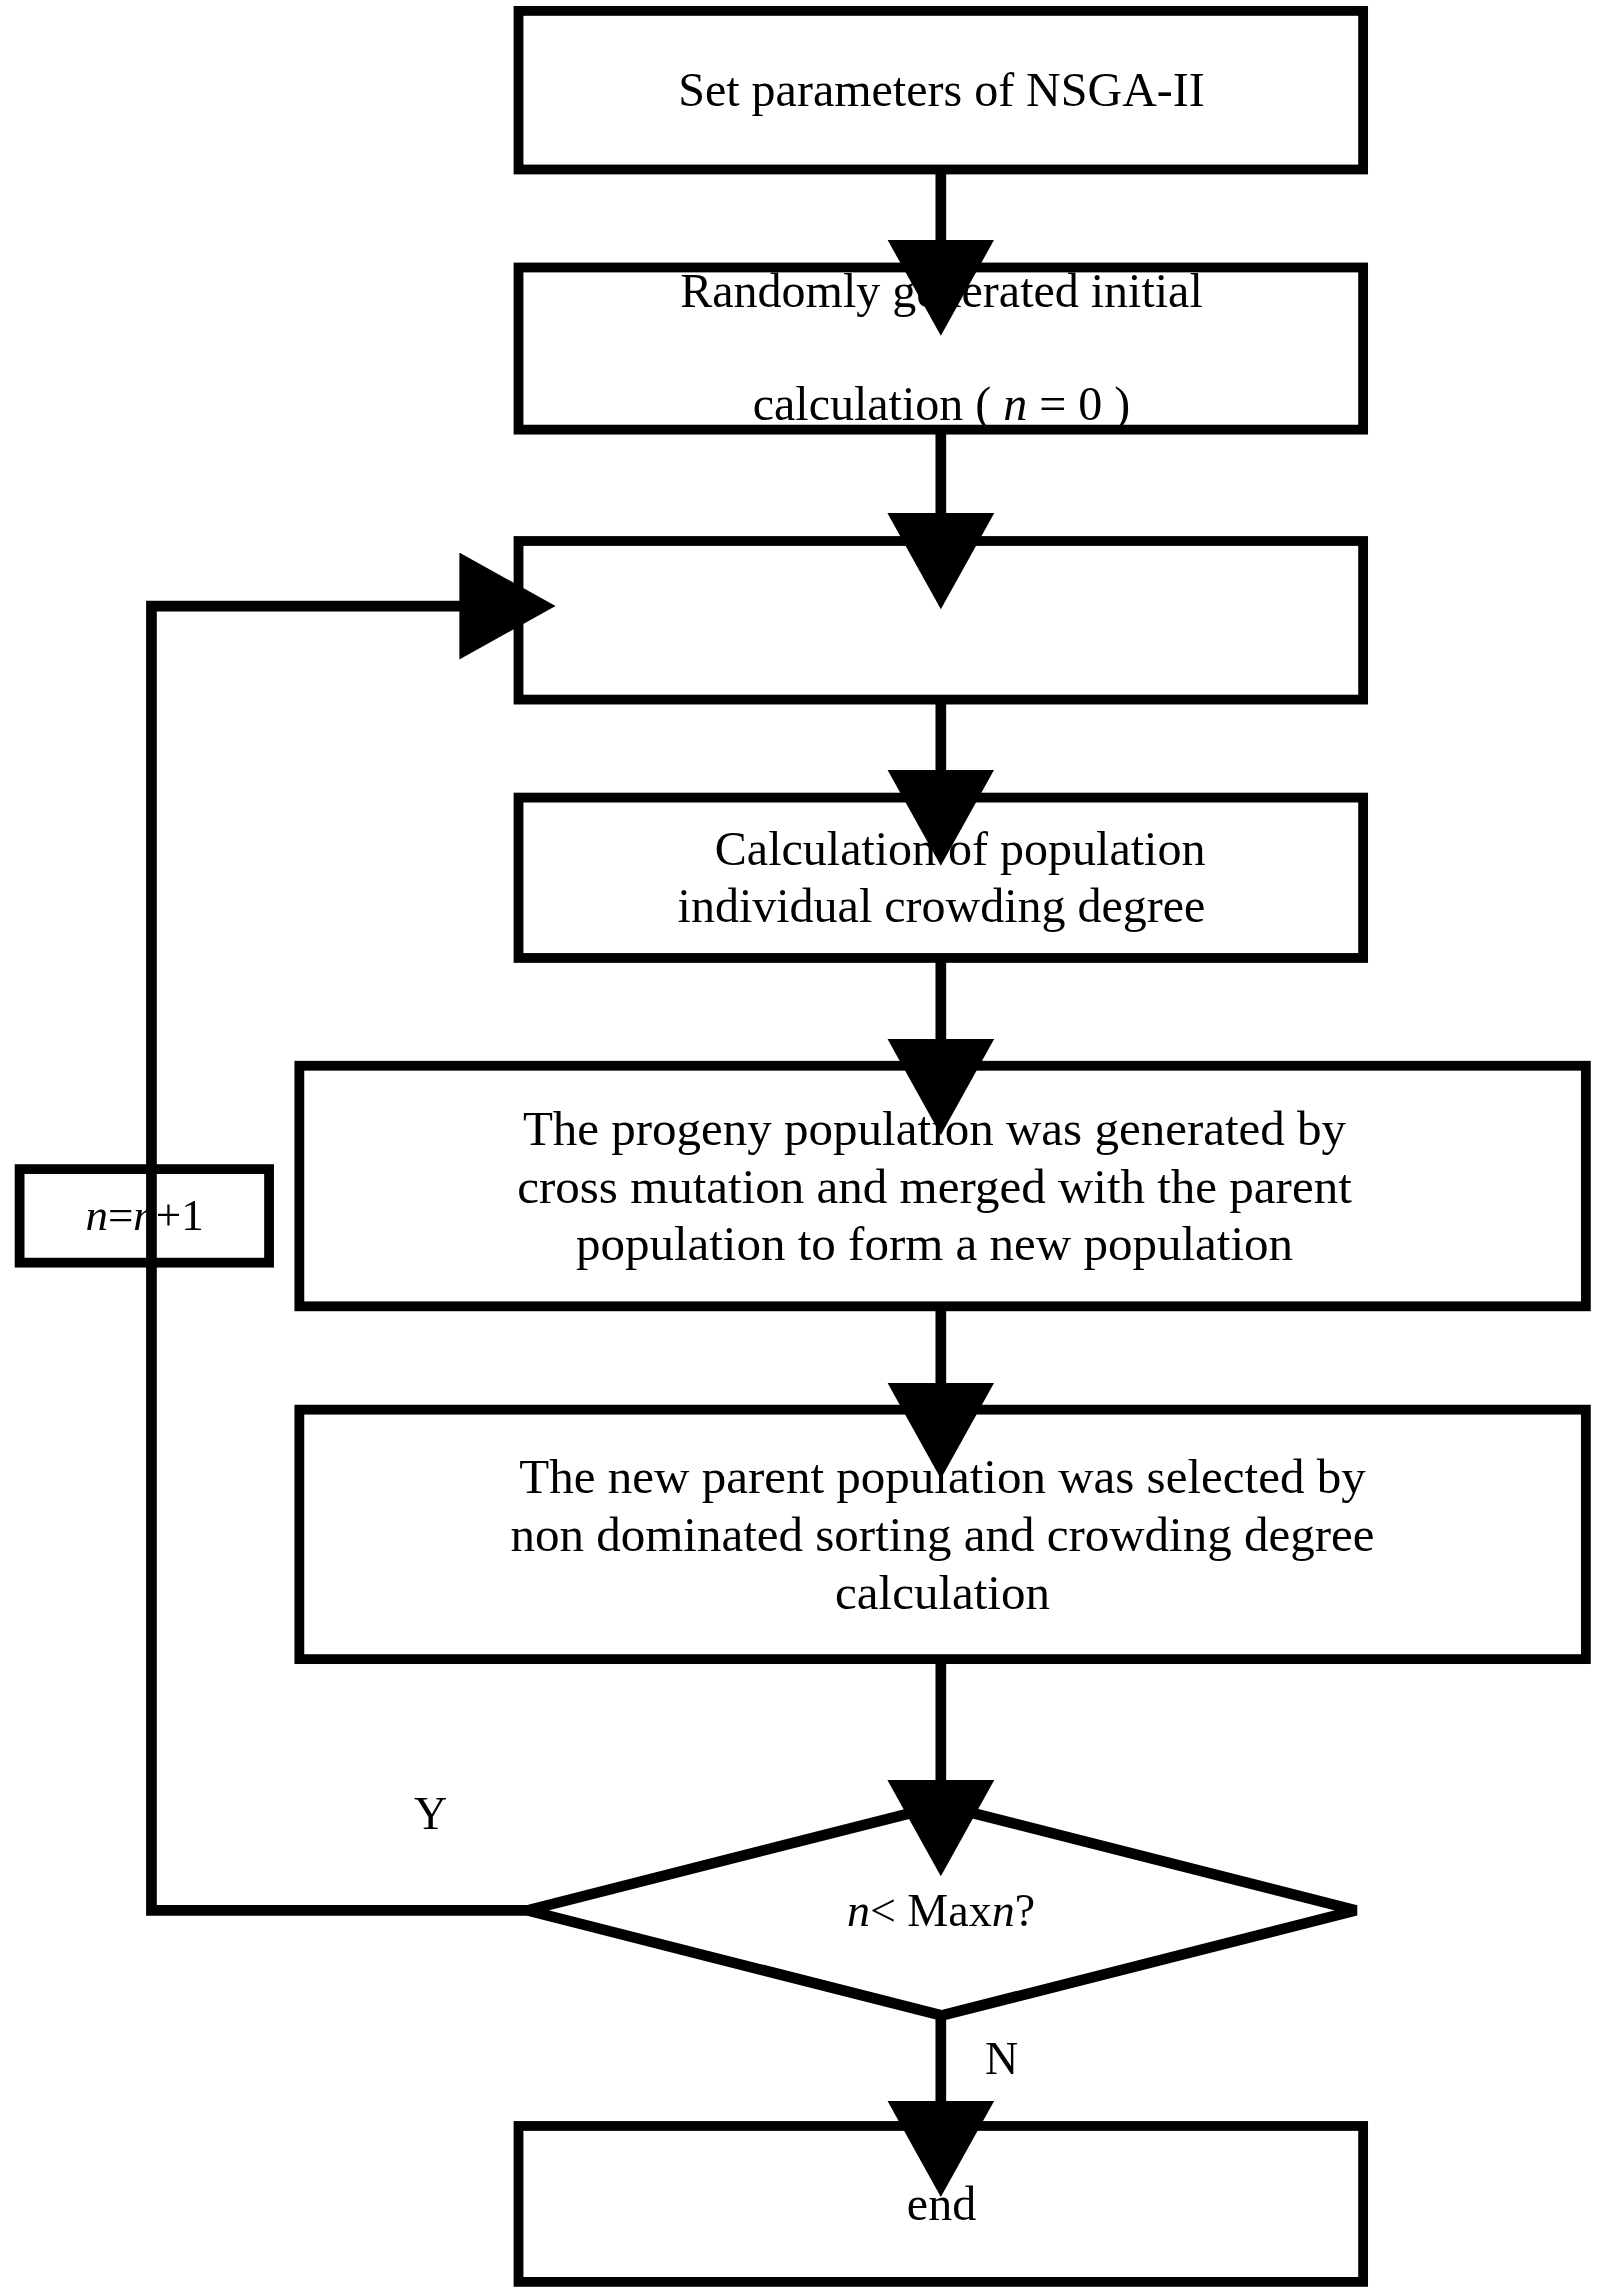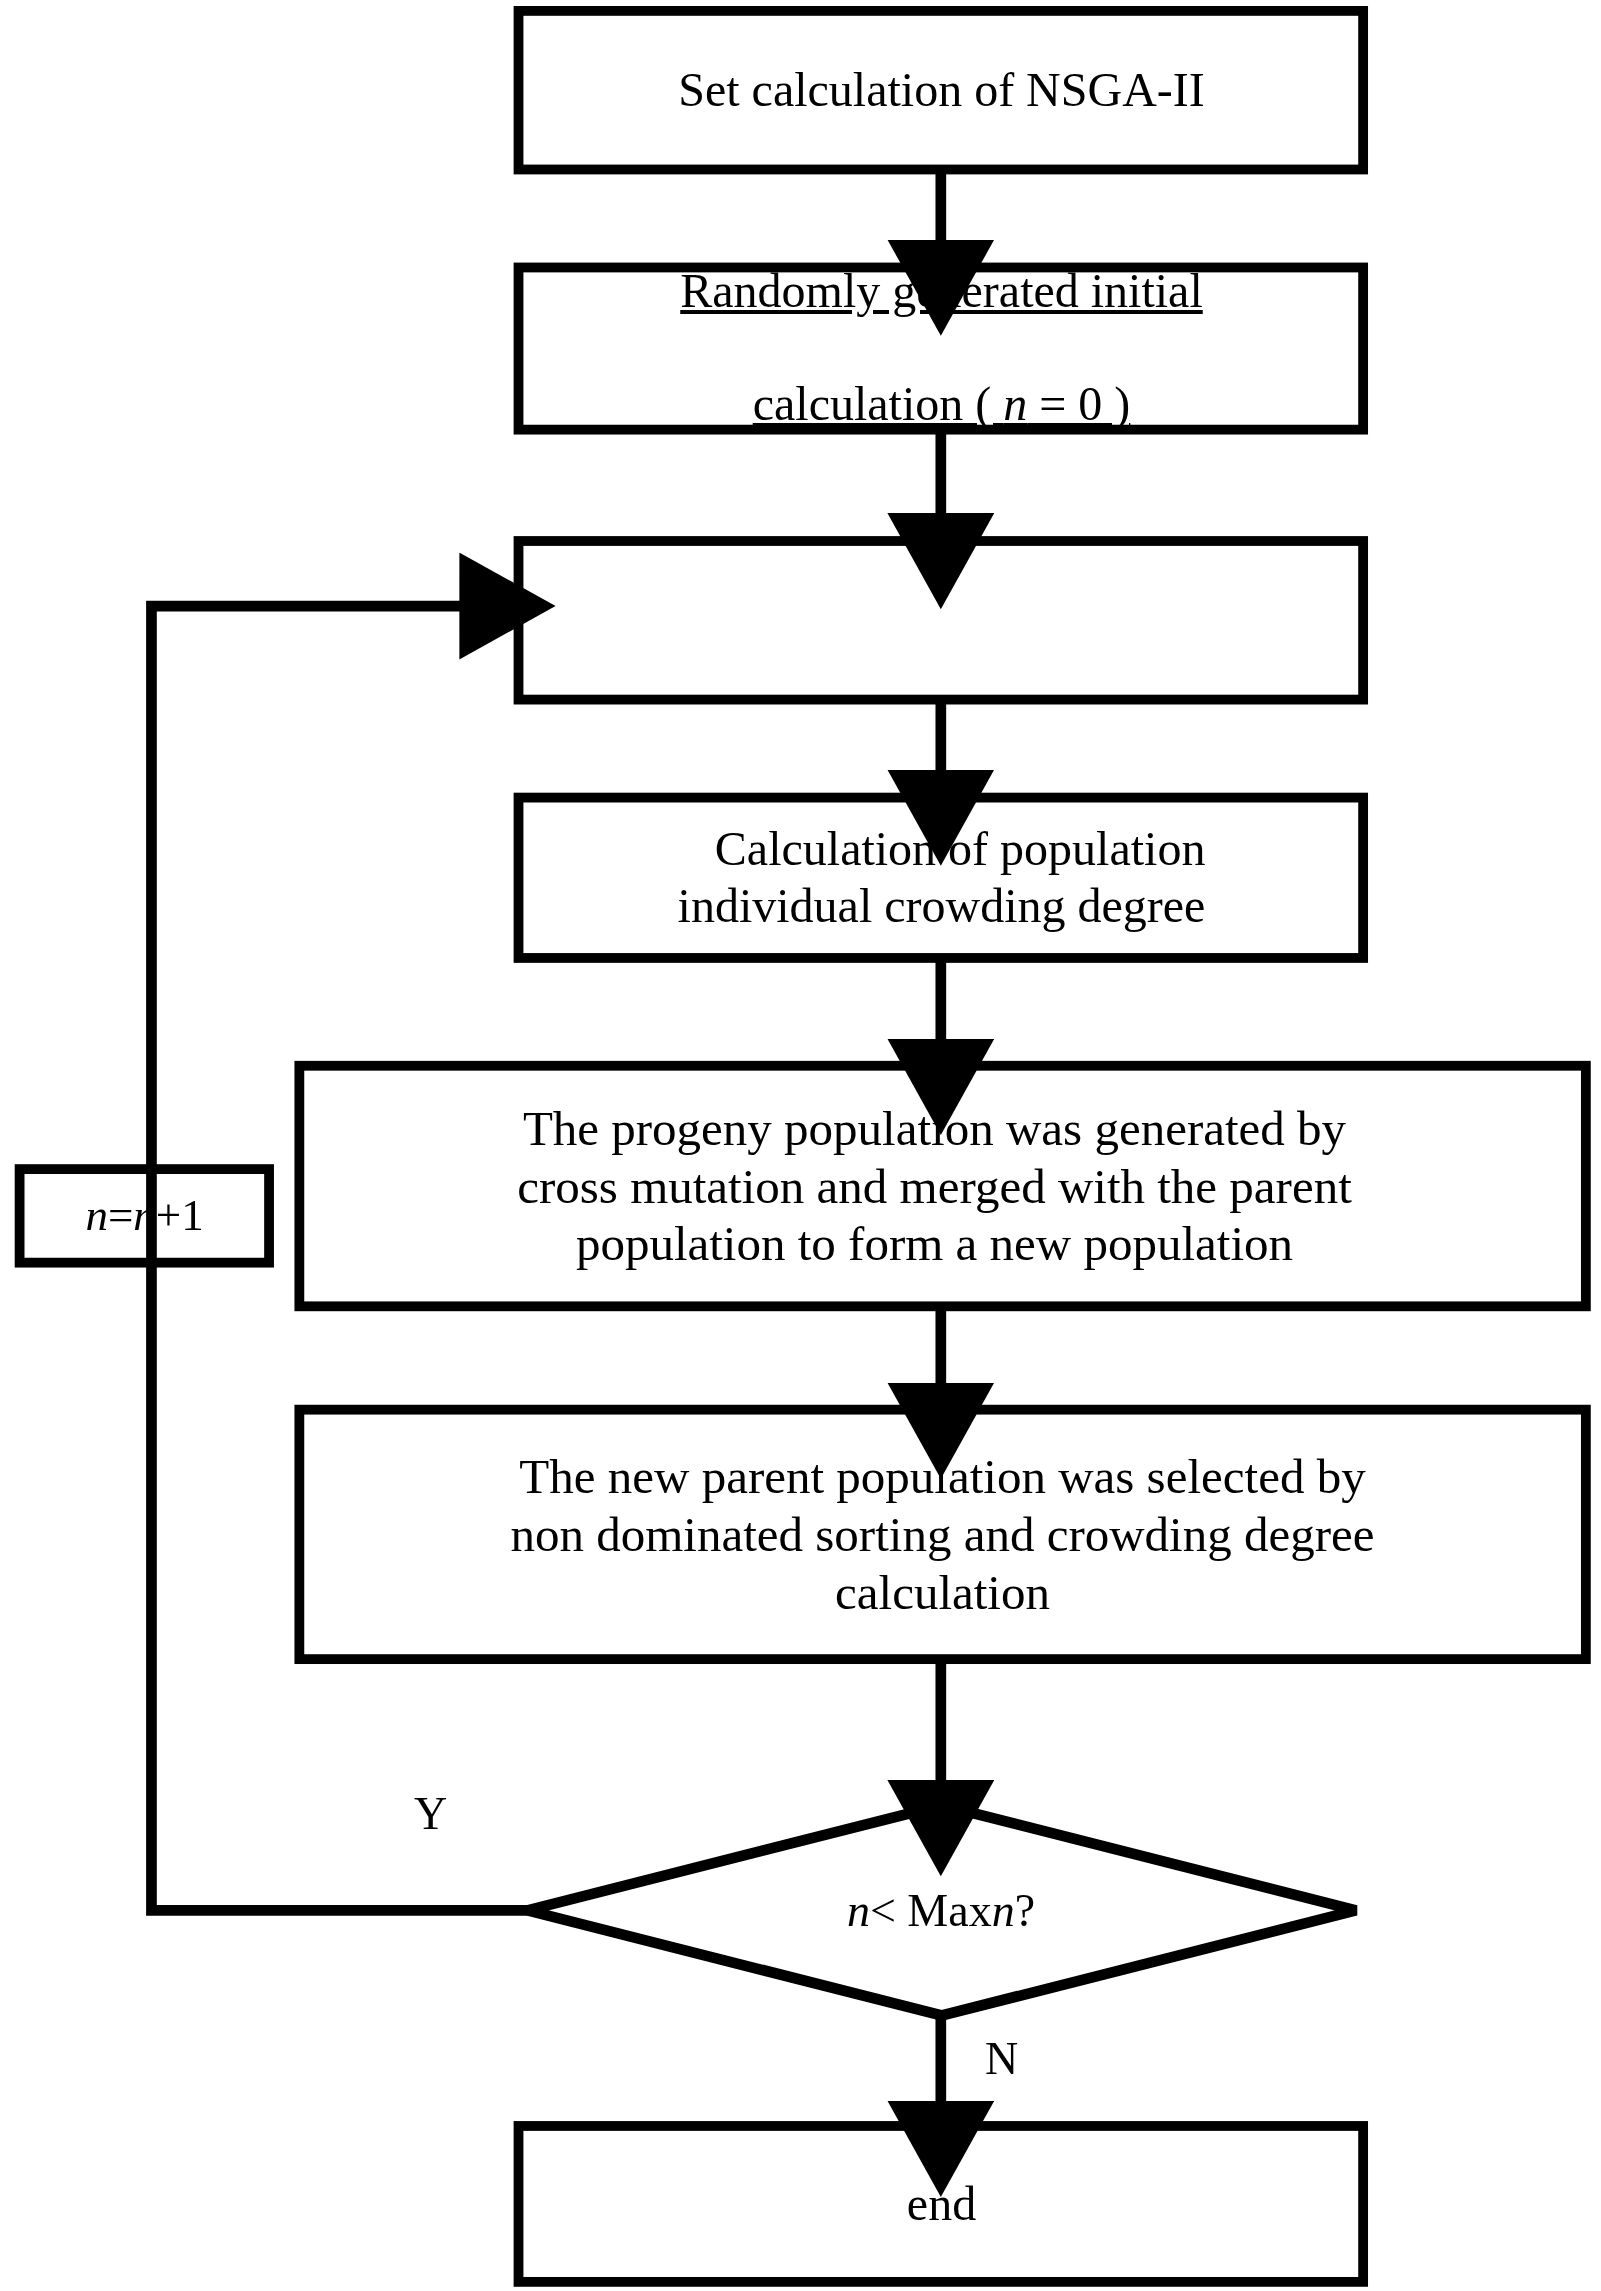--- a/index.html
+++ b/index.html
@@ -90,23 +90,23 @@
 
     <line x1="1056" y1="1466" x2="1056" y2="1566" stroke="#000000" stroke-width="12" marker-end="url(#arrow)"></line>
 
     <line x1="1056" y1="1862" x2="1056" y2="2012" stroke="#000000" stroke-width="12" marker-end="url(#arrow)"></line>
 
     <line x1="1056" y1="2262" x2="1056" y2="2372" stroke="#000000" stroke-width="12" marker-end="url(#arrow)"></line>
 
     <polyline points="592,2144 170,2144 170,680 530,680" fill="none" stroke="#000000" stroke-width="12" marker-end="url(#arrow)"></polyline>
   </svg>
 
-  <div class="node-text box-label" style="left:519px; top:10.7px; width:845px; height:159px;">Set calculation of NSGA-II</div>
+  <div class="node-text box-label" style="left:519px; top:10.7px; width:845px; height:159px;">Set parameters of NSGA-II</div>
 
-  <div class="node-text box-label" style="left:519px; top:267px; width:845px; height:162px; flex-direction:column;text-decoration:underline;">
+  <div class="node-text box-label" style="left:519px; top:267px; width:845px; height:162px; flex-direction:column;">
     <span>Randomly generated initial</span>
     <span>
       <span>calculation ( </span><span class="ital">n</span><span> = 0 )</span>
     </span>
   </div>
 
 
   <div class="node-text box-label" style="left:519px; top:798px; width:845px; height:160px;text-align:right;">Calculation of population
 individual crowding degree</div>
 

